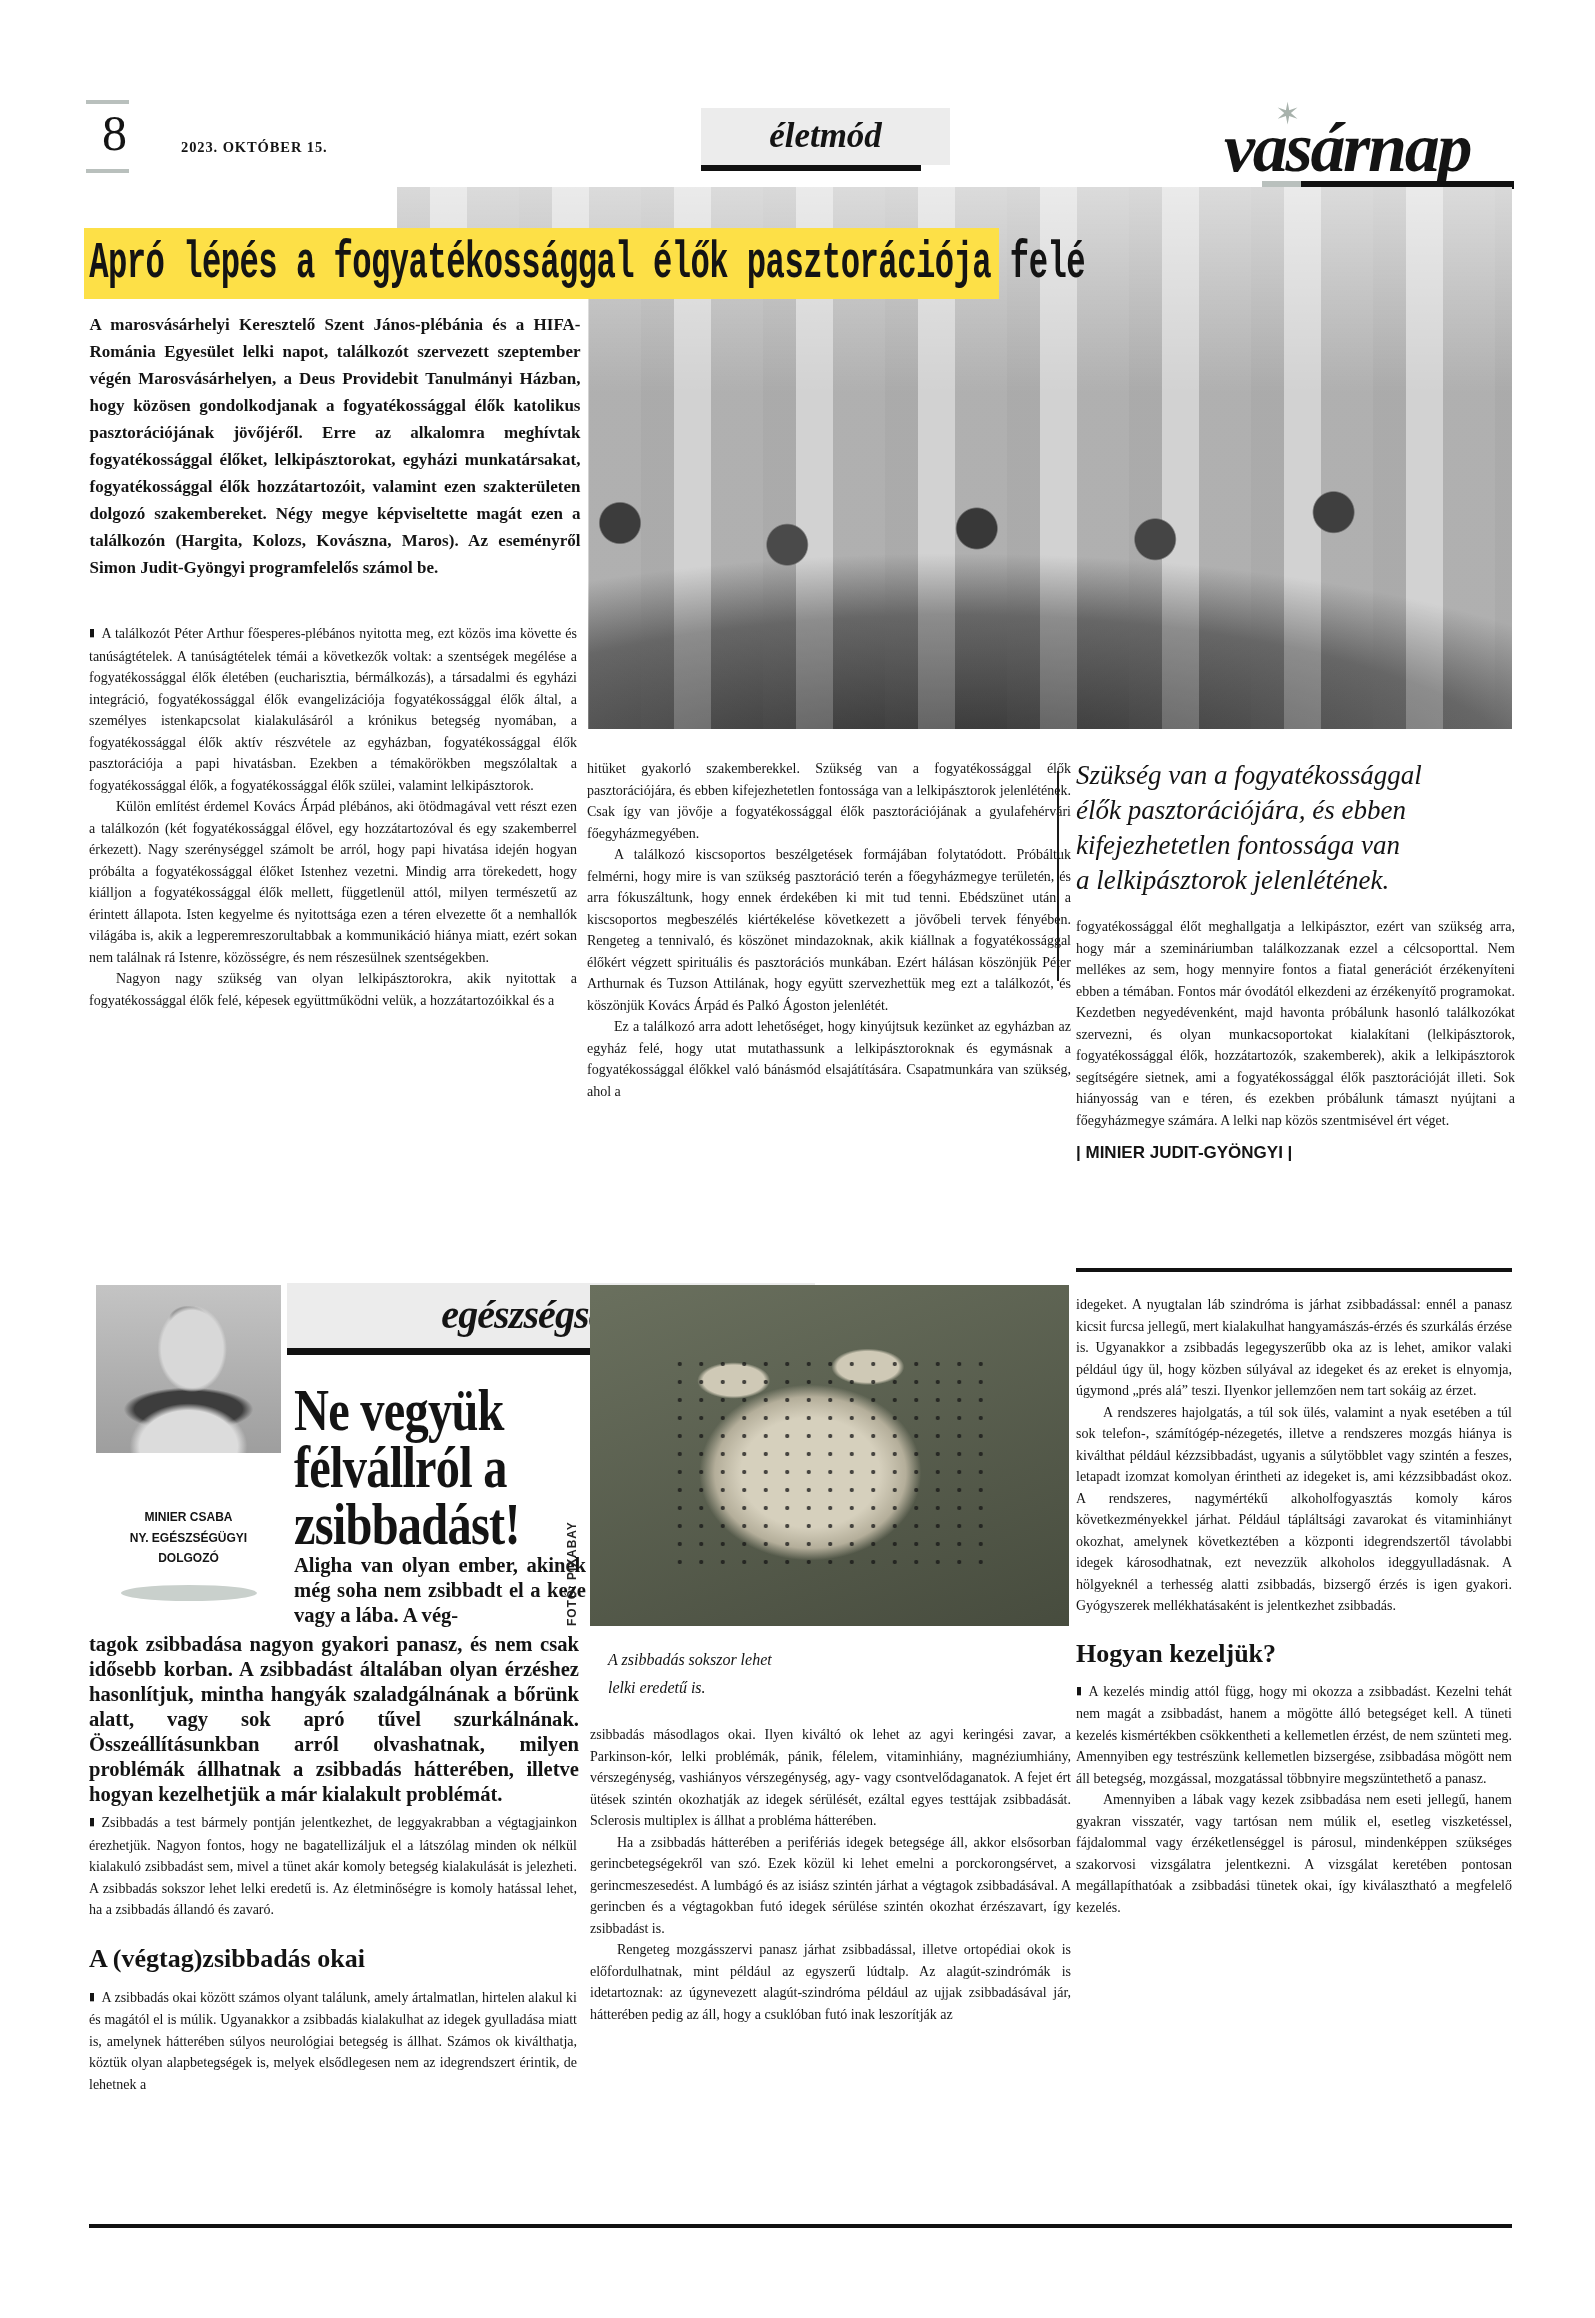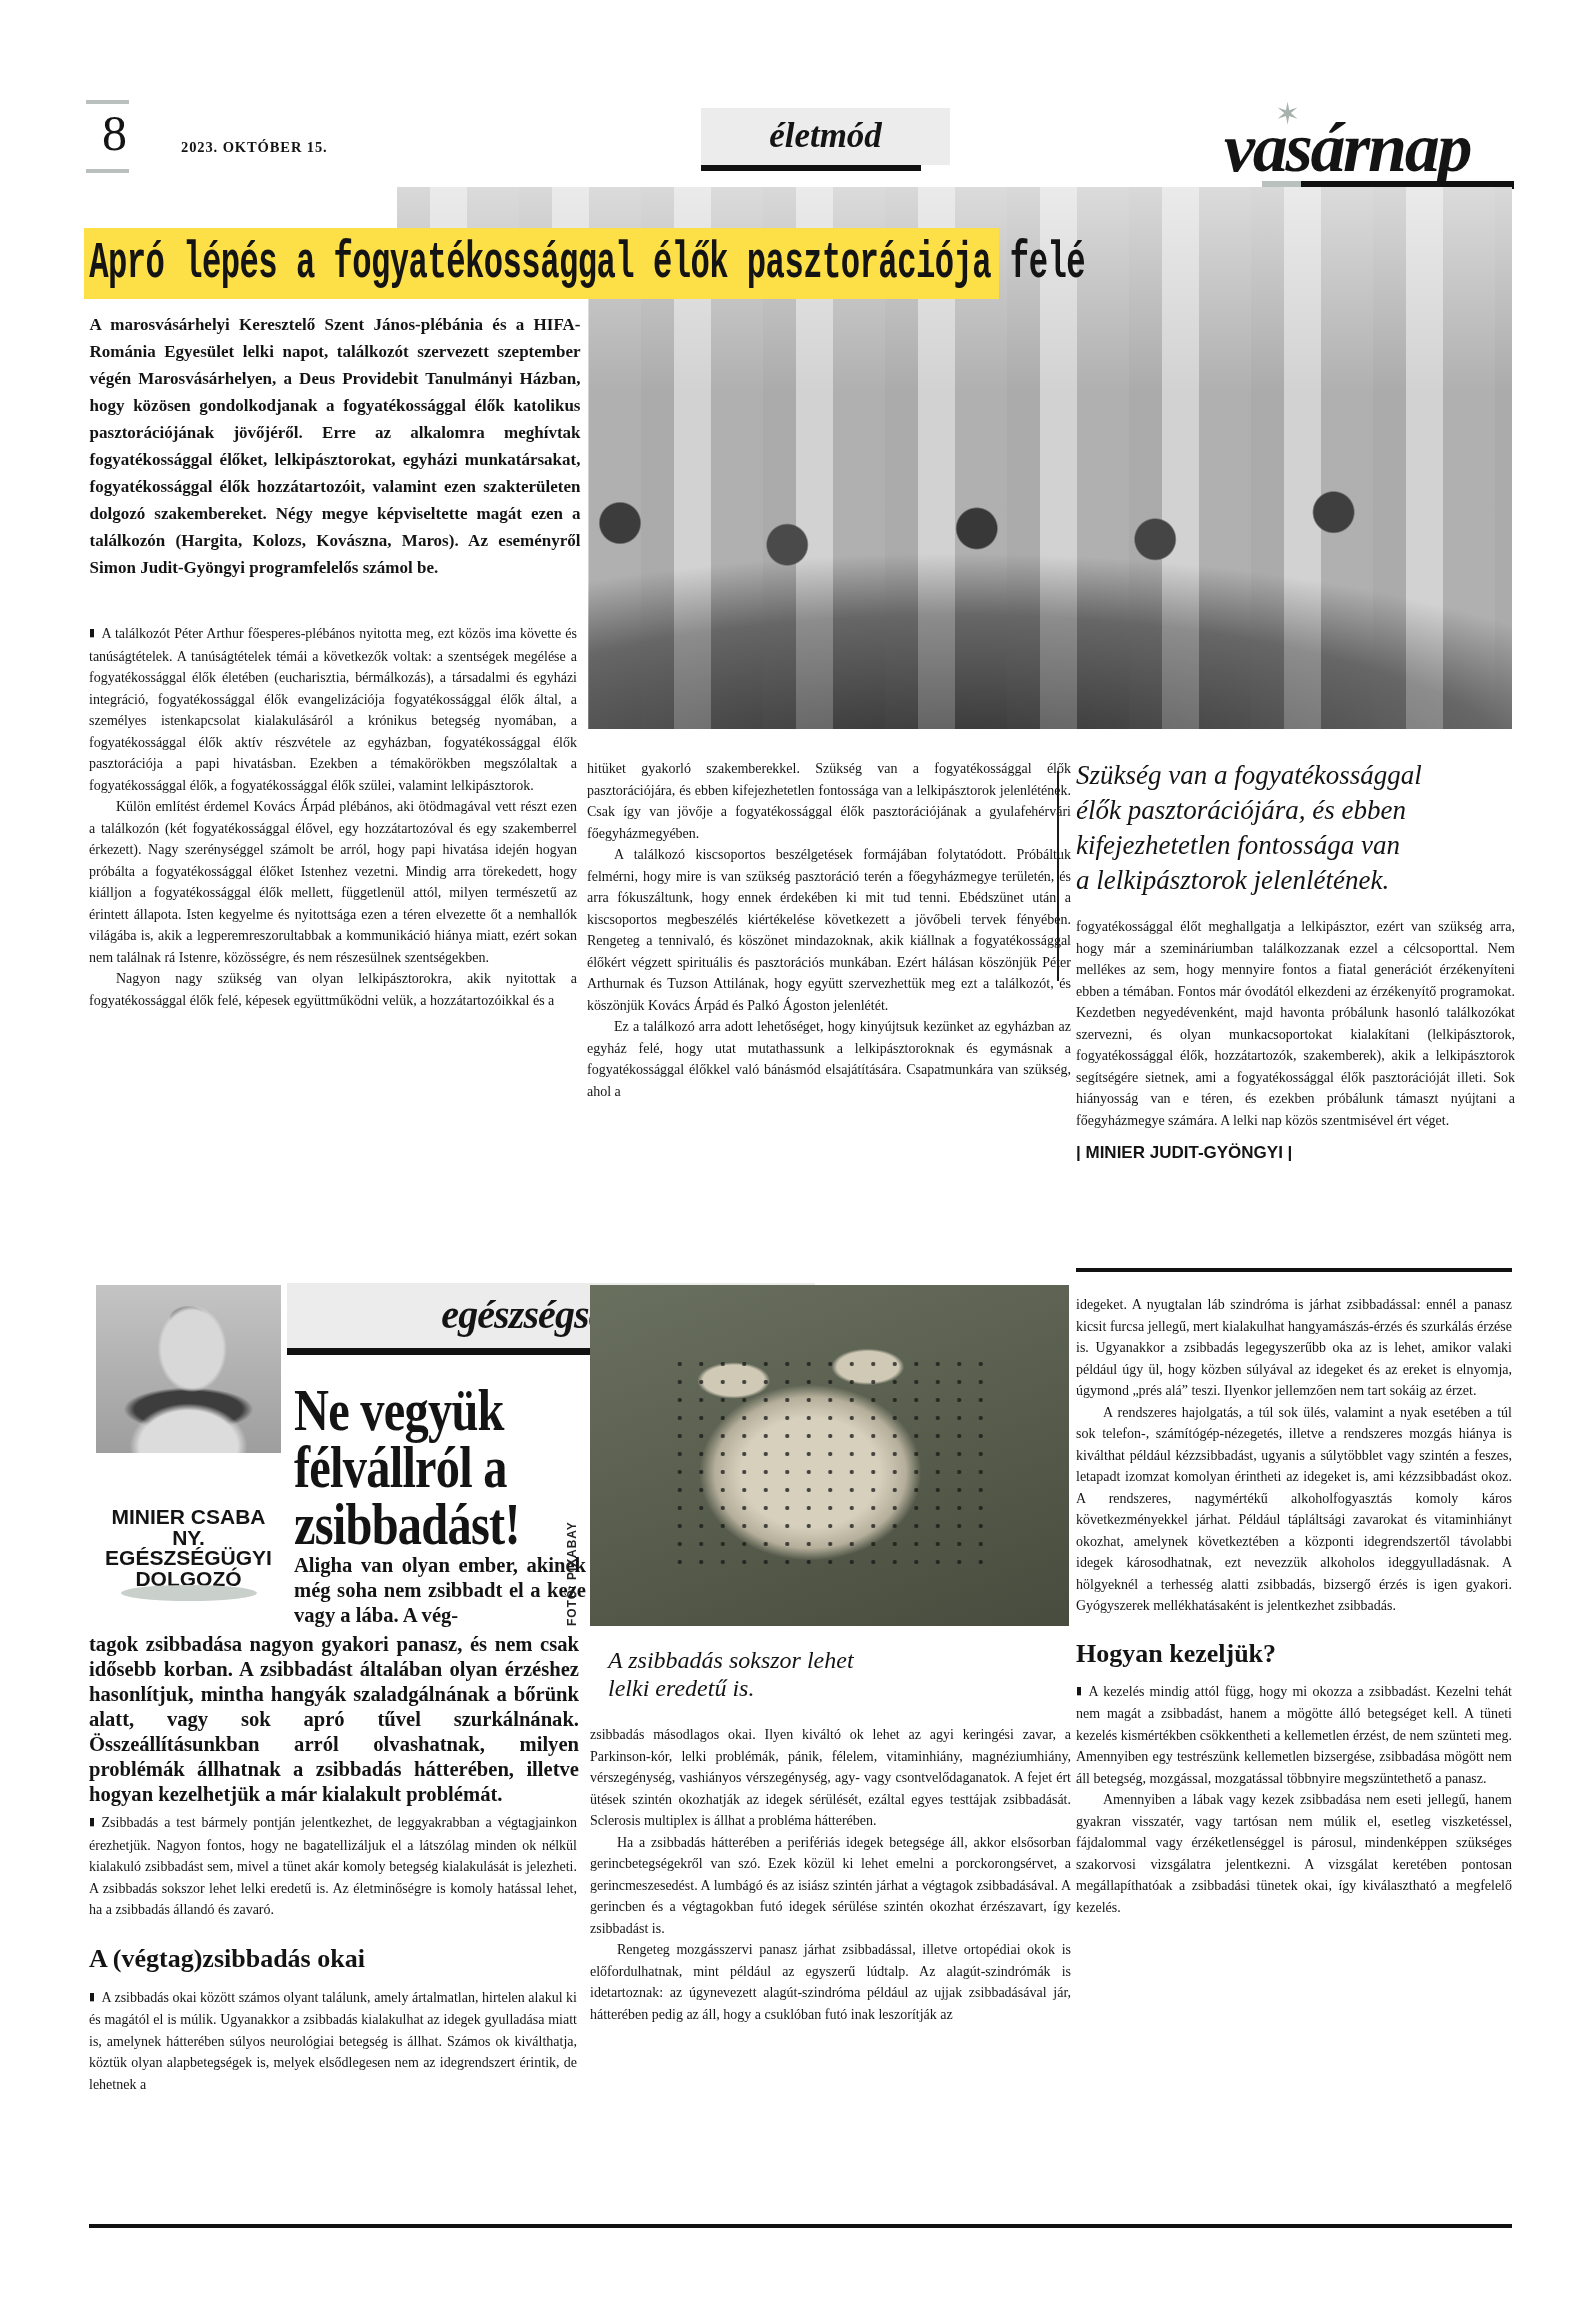--- a/index.html
+++ b/index.html
@@ -38,40 +38,40 @@
   .vrule{width:1.9px;background:#1a1a1a;}
   .byline{font-family:"Liberation Sans", sans-serif;font-weight:700;font-size:17px;margin-top:12px;}
   
   .portrait{width:185px;height:168px;background-color:#a8a8a8;
     background-image:
       radial-gradient(ellipse 56px 70px at 52% 38%, #d8d8d8 0 55%, rgba(216,216,216,0) 62%),
       radial-gradient(ellipse 28px 18.7px at 50% 20%, #8f8f8f 0 60%, transparent 70%),
       radial-gradient(ellipse 89px 65px at 50% 96%, #dcdcdc 0 55%, transparent 66%),
       radial-gradient(ellipse 98px 33px at 50% 74%, #3d3d3d 0 55%, transparent 66%),
       linear-gradient(180deg, #c4c4c4, #9e9e9e);}
-  .pcaption{font-family:"Liberation Sans", sans-serif;font-weight:700;font-size:21px;
+  .pcaption{font-family:"Liberation Sans", sans-serif;font-weight:700;font-size:12px;
     line-height:20.6px;text-align:center;white-space:pre-line;}
   .ellipse{width:136px;height:16px;background:#c9d0cc;border-radius:50%;}
   .labelbox{background:#ececec;width:528px;height:65px;text-align:center;}
   .labelbox .t{font-style:italic;font-weight:700;font-size:40px;line-height:64px;letter-spacing:-0.9px;}
   .headline2{font-weight:700;font-size:59px;line-height:57px;white-space:pre-line;
     transform:scaleX(.82);transform-origin:left top;letter-spacing:-0.9px;}
   .lead2{font-weight:700;font-size:20.6px;line-height:25px;text-align:justify;}
   .subhead{font-weight:700;font-size:26px;line-height:28px;}
   .antsphoto{width:479px;height:341px;background-color:#555b4c;
     background-image:
       radial-gradient(ellipse 154px 122px at 46% 55%, #d6d0bd 0 45%, #b4ae9a 62%, rgba(90,95,78,0) 72%),
       radial-gradient(ellipse 56px 28px at 30% 28%, #cfc9b6 0 55%, transparent 65%),
       radial-gradient(ellipse 56px 28px at 58% 24%, #cfc9b6 0 55%, transparent 65%),
       linear-gradient(160deg, #6a705e, #474c3e);}
   .ants{background-image:radial-gradient(circle, #161616 1.9px, transparent 2.3px);
     background-size:21.5px 18px;opacity:.75;}
   .photocredit{font-family:"Liberation Sans", sans-serif;font-weight:700;font-size:12px;
     letter-spacing:0.9px;color:#222;writing-mode:vertical-rl;transform:rotate(180deg);}
-  .caption2{font-style:italic;font-size:24px;line-height:28px;white-space:pre-line;}
+  .caption2{font-style:italic;font-size:16px;line-height:28px;white-space:pre-line;}
   .hrule{background:#111;}
 </style>
 </head>
 <body>
 
 <div class="abs dash" style="left:86px;top:100px;"></div>
 <div class="abs pageno" style="left:102px;top:108px;">8</div>
 <div class="abs dash" style="left:86px;top:169px;"></div>
 <div class="abs date" style="left:181px;top:139px;">2023. OKTÓBER 15.</div>
 

